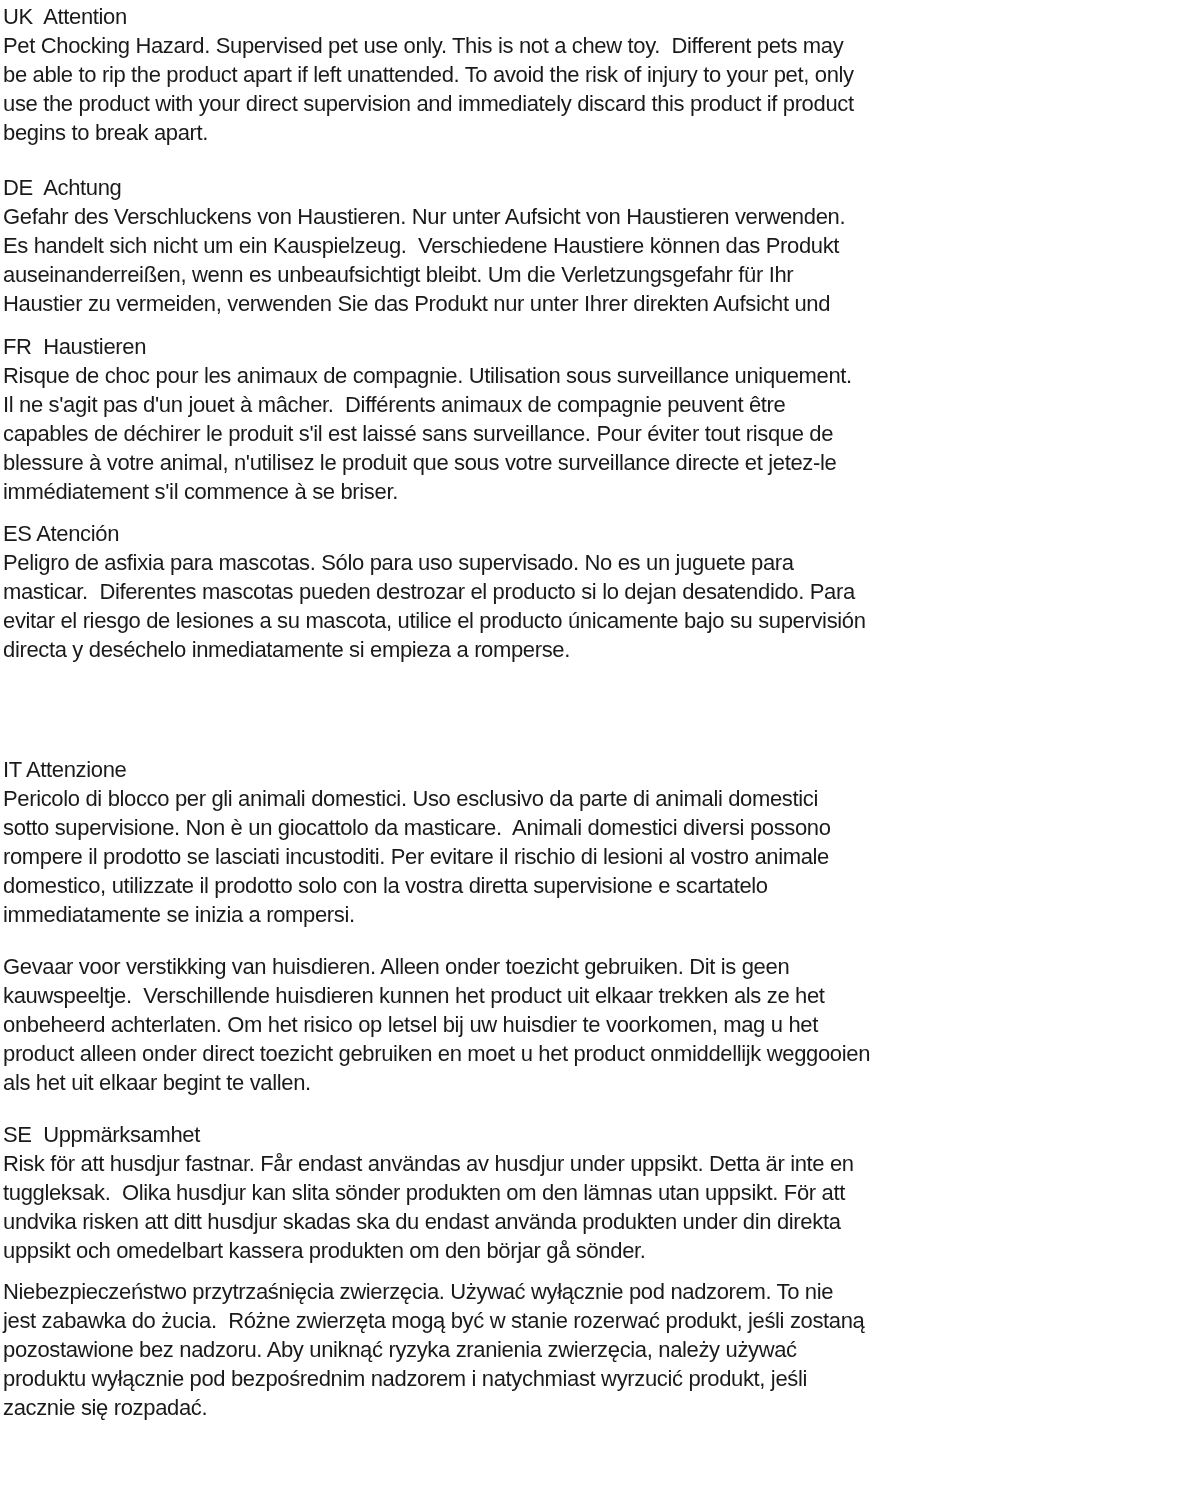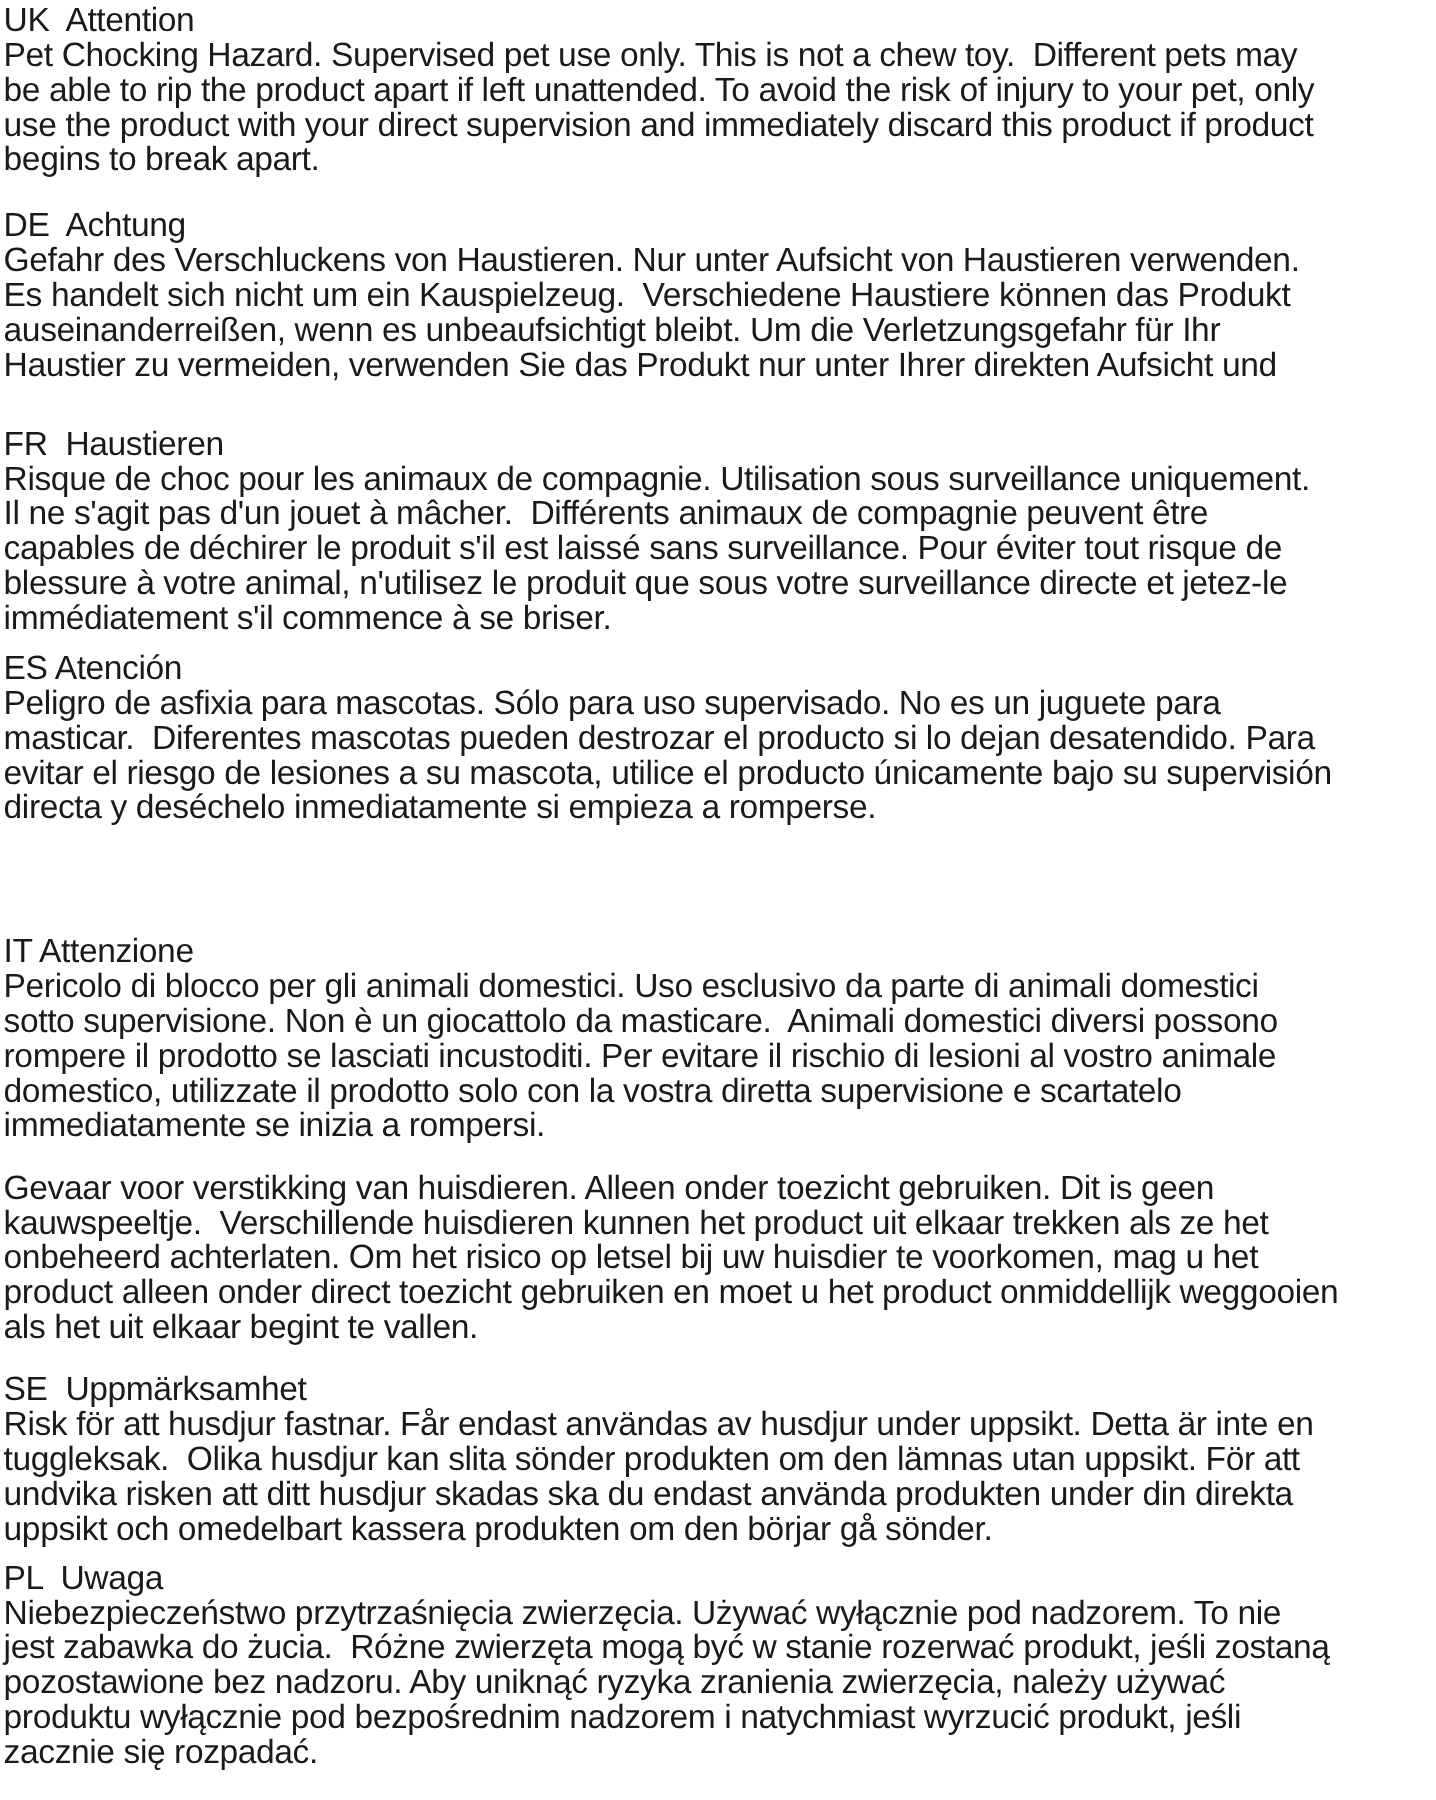--- a/index.html
+++ b/index.html
@@ -9,37 +9,37 @@
   }
   .page {
     position: relative;
     width: 1197px;
     height: 1500px;
     background: #ffffff;
     overflow: hidden;
     box-sizing: border-box;
     padding: 2px 12px 0 3px;
     font-family: "Liberation Sans", sans-serif;
-    font-size: 28px;
+    font-size: 22px;
     line-height: 29px;
     letter-spacing: -0.35px;
     color: #1a1a1a;
   }
   .sec {
     margin: 0;
   }
   .sec .heading {
     white-space: pre;
   }
   .sec .body {
     white-space: pre;
   }
   
   .gap-uk { margin-bottom: 26px; }
-  .gap-de { margin-bottom: 37px; }
+  .gap-de { margin-bottom: 14px; }
   .gap-fr { margin-bottom: 13px; }
   .gap-es { margin-bottom: 91px; }
   .gap-it { margin-bottom: 23px; }
   .gap-nl { margin-bottom: 23px; }
   .gap-se { margin-bottom: 12px; }
   .gap-pl { margin-bottom: 0; }
 </style>
 </head>
 <body>
 
@@ -97,21 +97,20 @@
 
   <section class="sec gap-se">
     <div class="heading">SE  Uppmärksamhet</div>
     <div class="body">Risk för att husdjur fastnar. Får endast användas av husdjur under uppsikt. Detta är inte en
 tuggleksak.  Olika husdjur kan slita sönder produkten om den lämnas utan uppsikt. För att
 undvika risken att ditt husdjur skadas ska du endast använda produkten under din direkta
 uppsikt och omedelbart kassera produkten om den börjar gå sönder.</div>
   </section>
 
   <section class="sec gap-pl">
-    <div class="heading">PL  Uwaga</div>
     <div class="body">Niebezpieczeństwo przytrzaśnięcia zwierzęcia. Używać wyłącznie pod nadzorem. To nie
 jest zabawka do żucia.  Różne zwierzęta mogą być w stanie rozerwać produkt, jeśli zostaną
 pozostawione bez nadzoru. Aby uniknąć ryzyka zranienia zwierzęcia, należy używać
 produktu wyłącznie pod bezpośrednim nadzorem i natychmiast wyrzucić produkt, jeśli
 zacznie się rozpadać.</div>
   </section>
 
 </div>
 
 </body></html>

